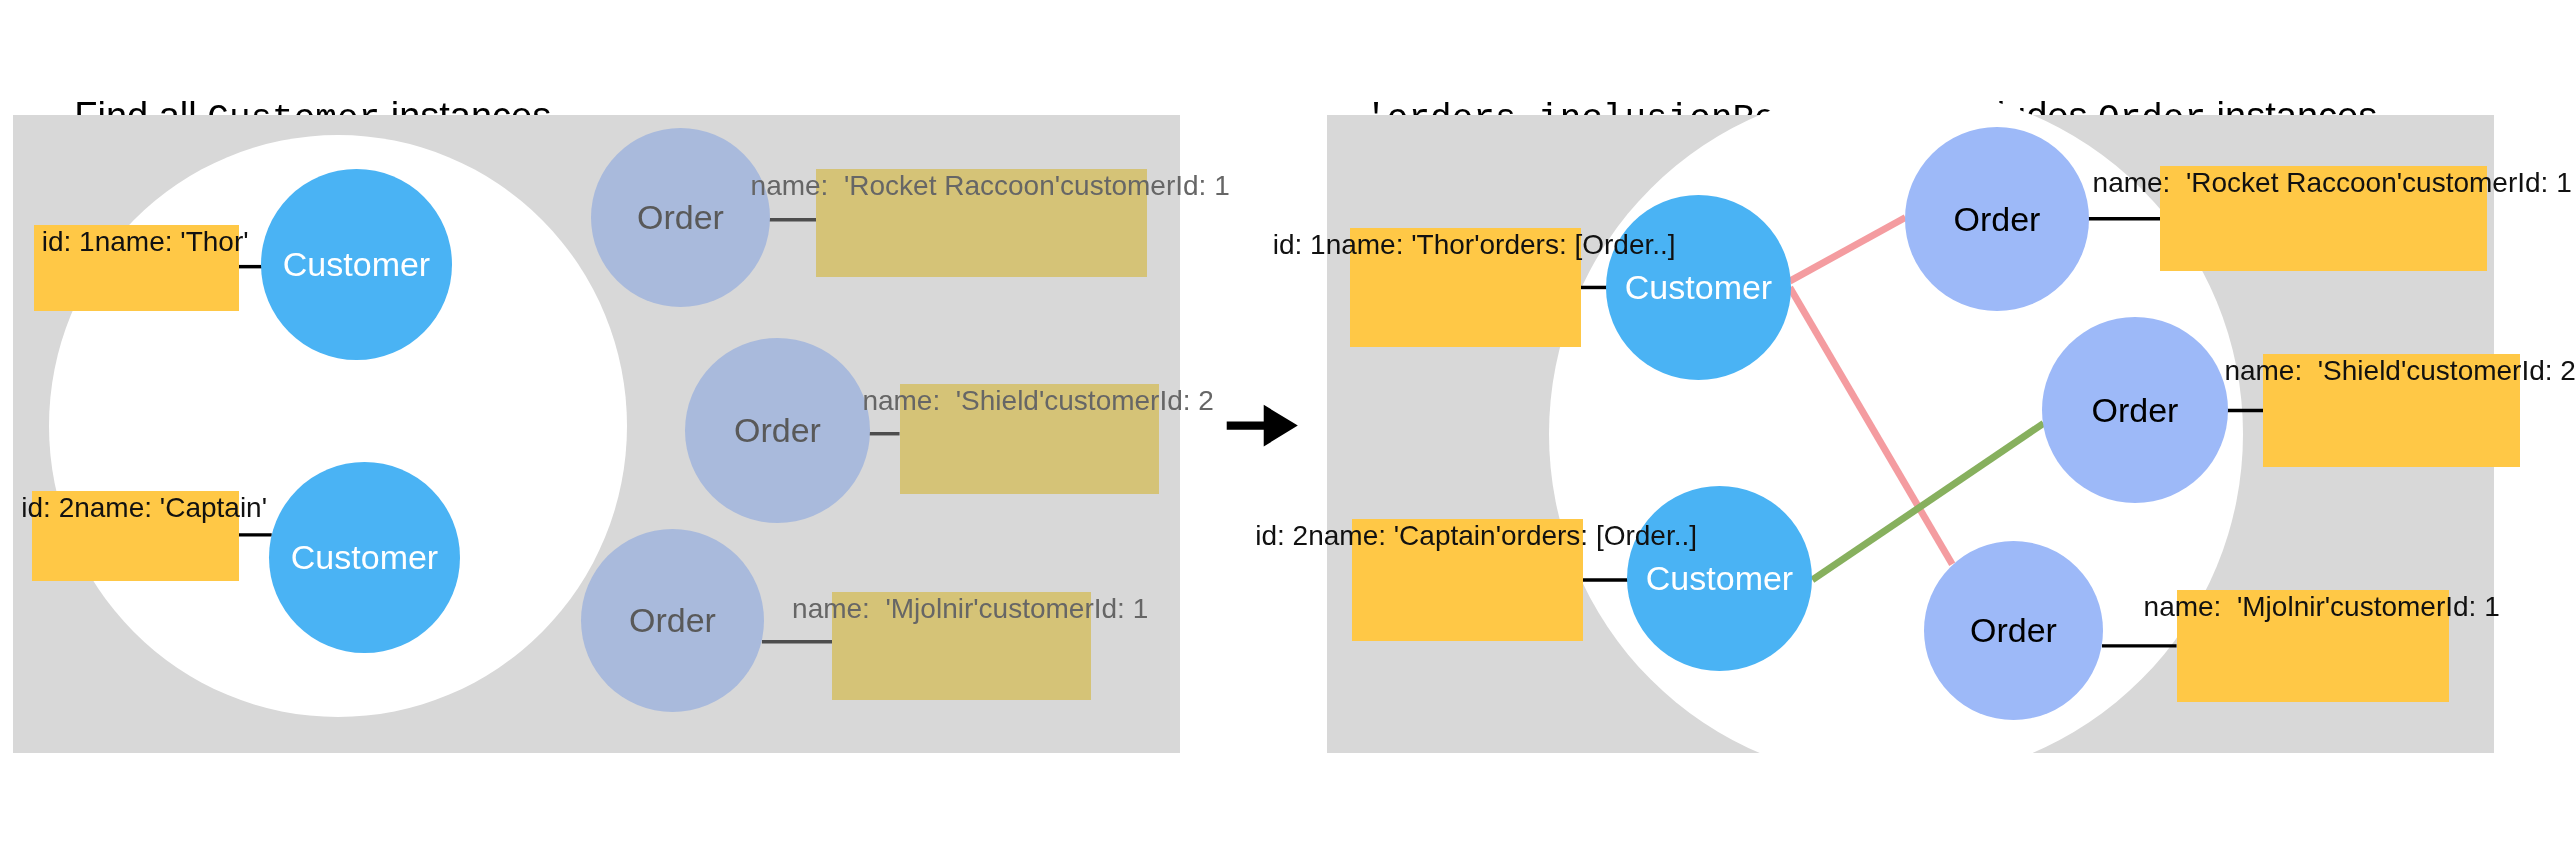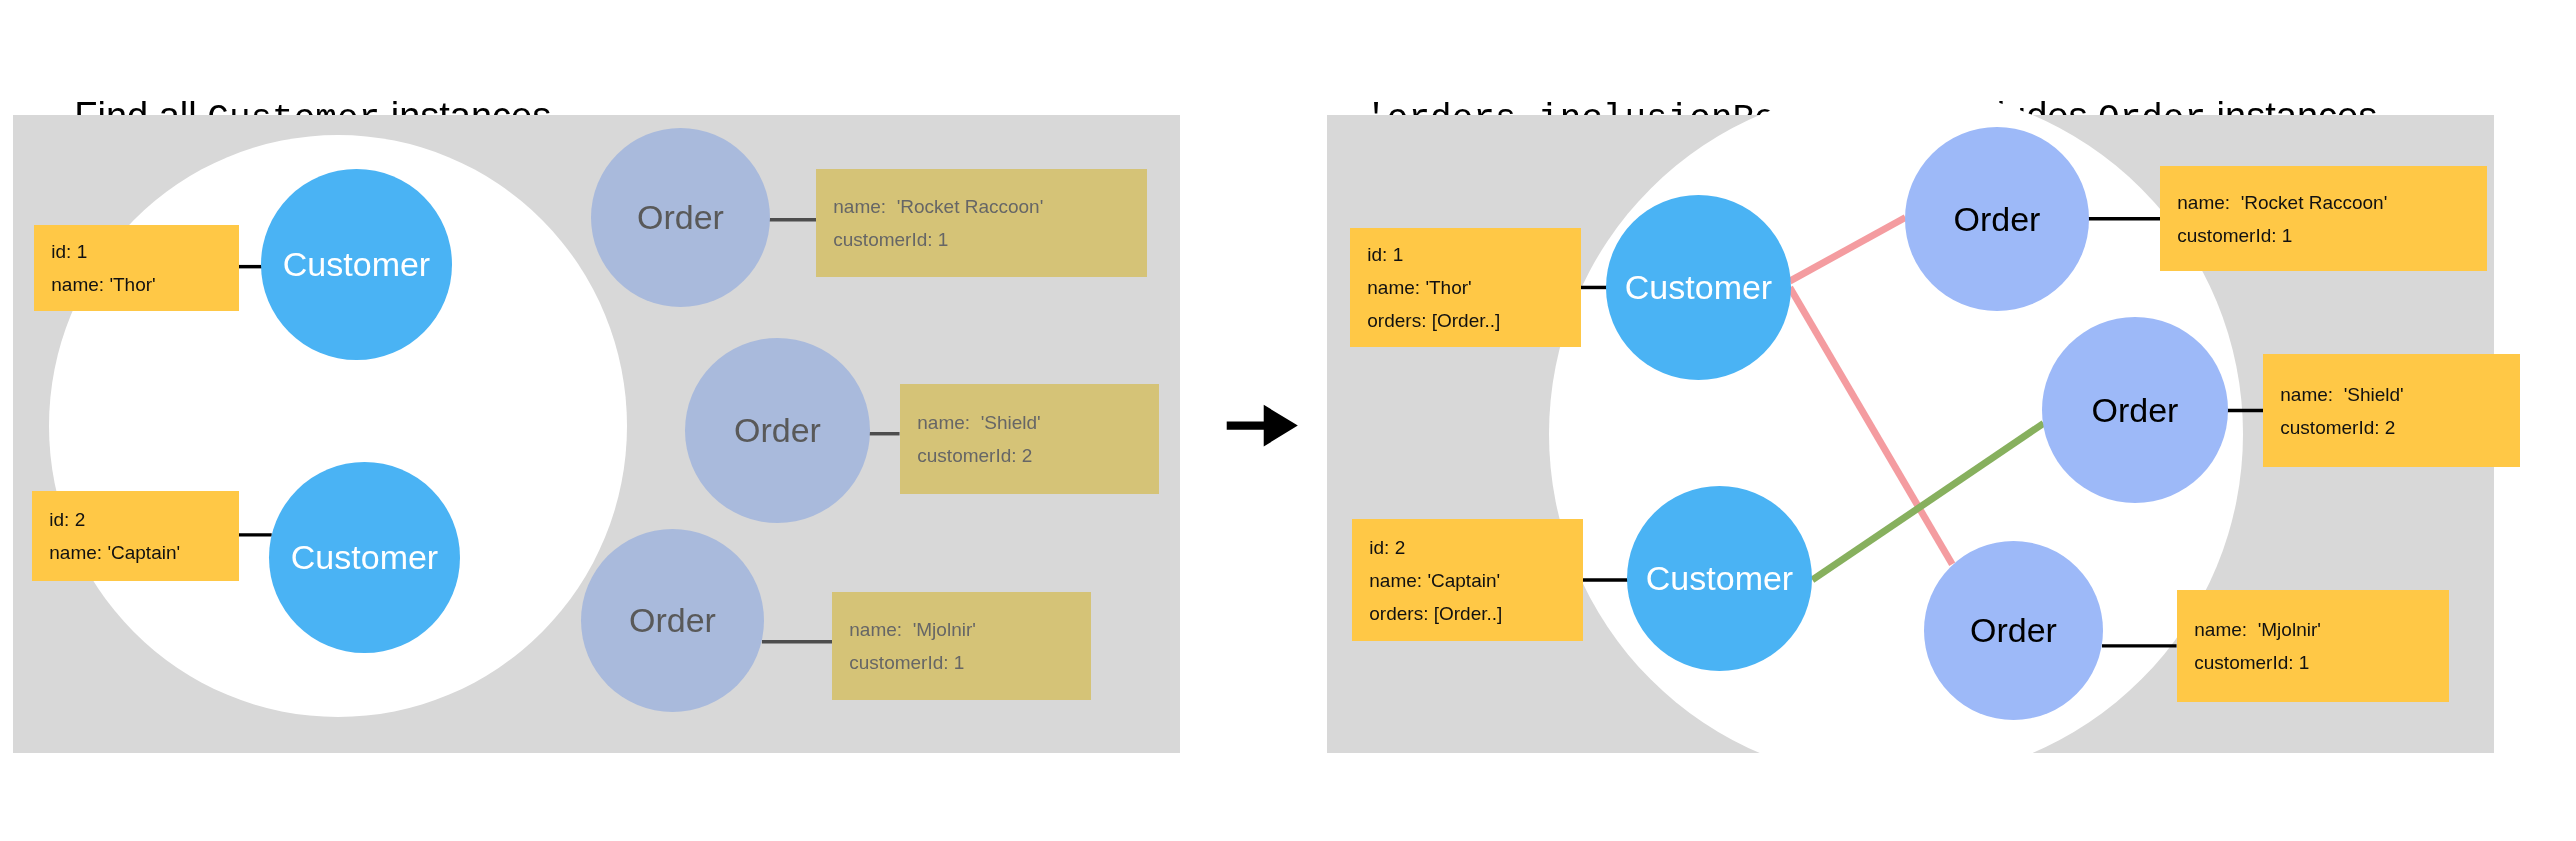--- a/index.html
+++ b/index.html
@@ -38,22 +38,22 @@
     position:absolute;
     border-radius:50%;
     display:flex;align-items:center;justify-content:center;
     font-size:34px;
   }
   .customer-node{background:#4ab3f4;color:#ffffff;}
   .order-node-left{background:#a9badc;color:#595959;}
   .order-node-right{background:#9db9f8;color:#000000;}
   .note{
     position:absolute;
-    display:flex;flex-direction:column;justify-content:center;
-    font-size:19px;line-height:33px;
+    display:flex;justify-content:center;
+    font-size:28px;line-height:33px;
     white-space:pre;
     padding-left:17.3px;box-sizing:border-box;
   }
   .note-yellow{background:#ffc846;color:#111111;}
   .note-tan{background:#d5c377;color:#666666;}
 </style>
 </head>
 <body>
 
 <div id="canvas">

